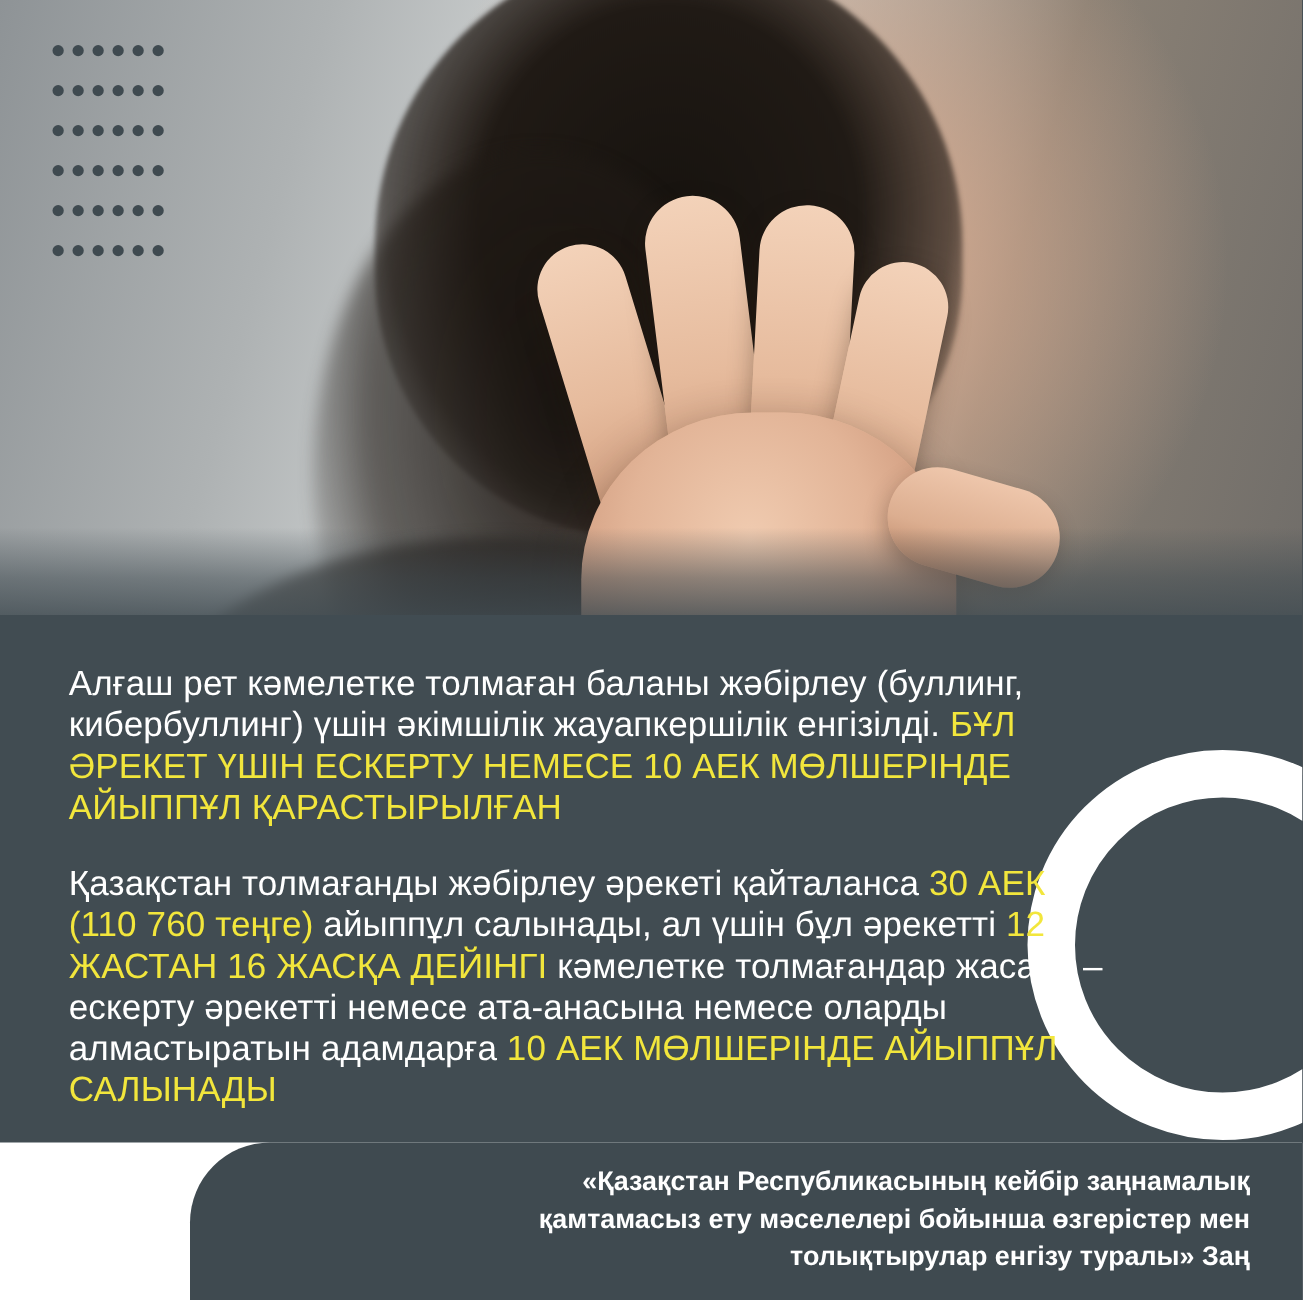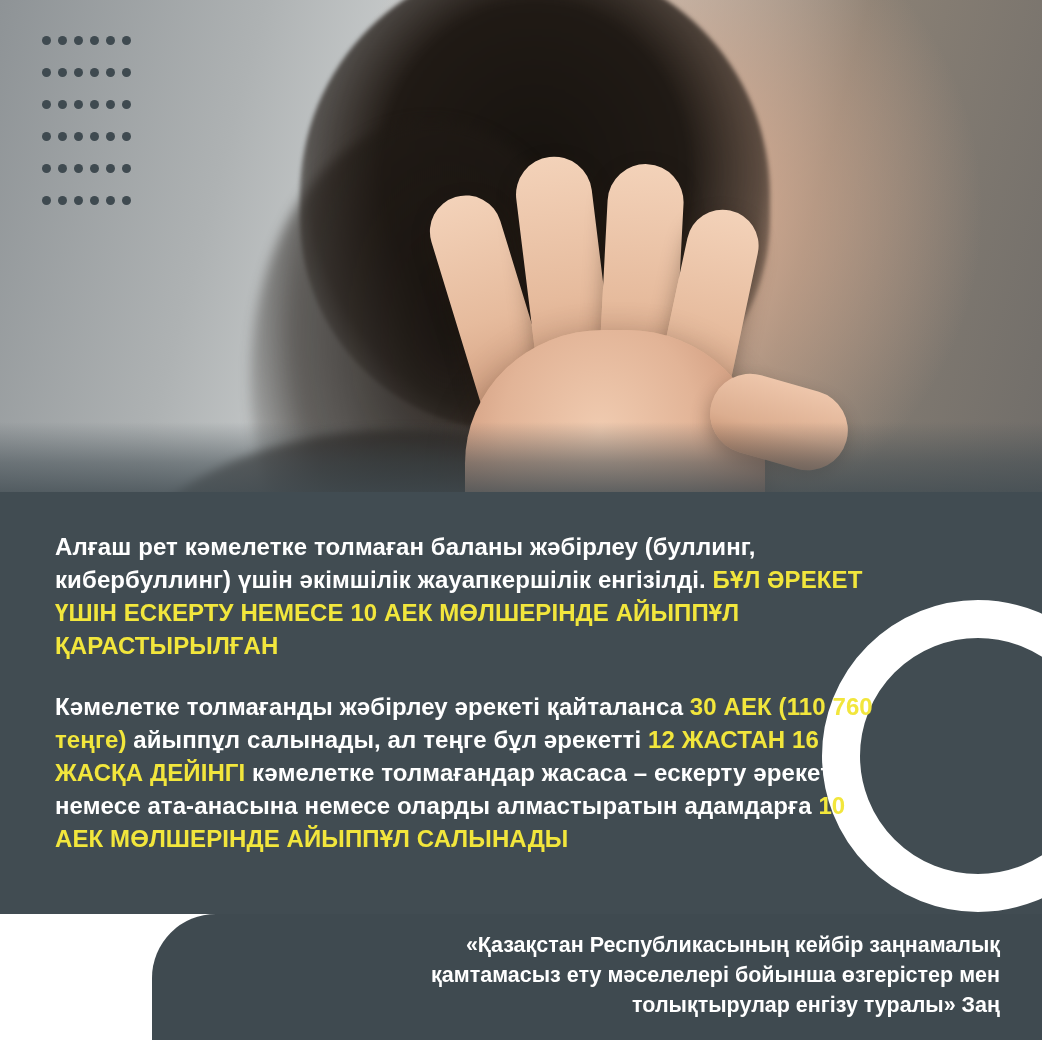--- a/index.html
+++ b/index.html
@@ -142,22 +142,22 @@
     z-index: 7;
   }
 
   .body-text {
     position: absolute;
     left: 55px;
     top: 530px;
     width: 840px;
     z-index: 8;
     color: #ffffff;
-    font-size: 24px;
-    font-weight: bold;
+    font-size: 28px;
+    font-weight: normal;
     line-height: 33px;
     letter-spacing: 0.1px;
   }
   .body-text p { margin: 0 0 28px 0; }
   .hl { color: #f2e63c; }
   .caps { color: #f2e63c; text-transform: uppercase; }
 
   
   .footer {
     position: absolute;
@@ -249,21 +249,21 @@
       <i></i>
       <i></i>
       <i></i>
   </div>
 
   <div class="panel"></div>
   <div class="ring"></div>
 
   <div class="body-text">
     <p><span>Алғаш рет кәмелетке толмаған баланы жәбірлеу (буллинг, кибербуллинг) үшін әкімшілік жауапкершілік енгізілді. </span><span class="caps">БҰЛ ӘРЕКЕТ ҮШІН ЕСКЕРТУ НЕМЕСЕ 10 АЕК МӨЛШЕРІНДЕ АЙЫППҰЛ ҚАРАСТЫРЫЛҒАН</span></p>
-    <p><span>Кәмелетке толмағанды жәбірлеу әрекеті қайталанса </span><span class="hl">30 АЕК (110 760 теңге)</span><span> айыппұл салынады, ал теңге бұл әрекетті </span><span class="hl">12 ЖАСТАН 16 ЖАСҚА ДЕЙІНГІ</span><span> кәмелетке толмағандар жасаса – ескерту әрекетті немесе ата-анасына немесе оларды алмастыратын адамдарға </span><span class="hl">10 АЕК МӨЛШЕРІНДЕ АЙЫППҰЛ САЛЫНАДЫ</span></p>
+    <p><span>Қазақстан толмағанды жәбірлеу әрекеті қайталанса </span><span class="hl">30 АЕК (110 760 теңге)</span><span> айыппұл салынады, ал үшін бұл әрекетті </span><span class="hl">12 ЖАСТАН 16 ЖАСҚА ДЕЙІНГІ</span><span> кәмелетке толмағандар жасаса – ескерту әрекетті немесе ата-анасына немесе оларды алмастыратын адамдарға </span><span class="hl">10 АЕК МӨЛШЕРІНДЕ АЙЫППҰЛ САЛЫНАДЫ</span></p>
   </div>
 
   <div class="footer">
     <div class="footer-white"></div>
     <div class="footer-dark"></div>
     <div class="footer-text">
       <div>«Қазақстан Республикасының кейбір заңнамалық</div>
       <div>қамтамасыз ету мәселелері бойынша өзгерістер мен</div>
       <div>толықтырулар енгізу туралы» Заң</div>
     </div>

